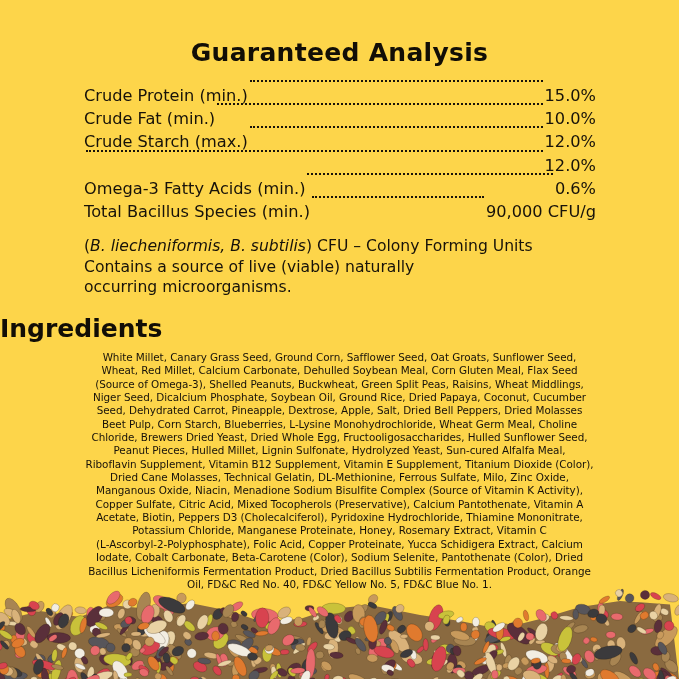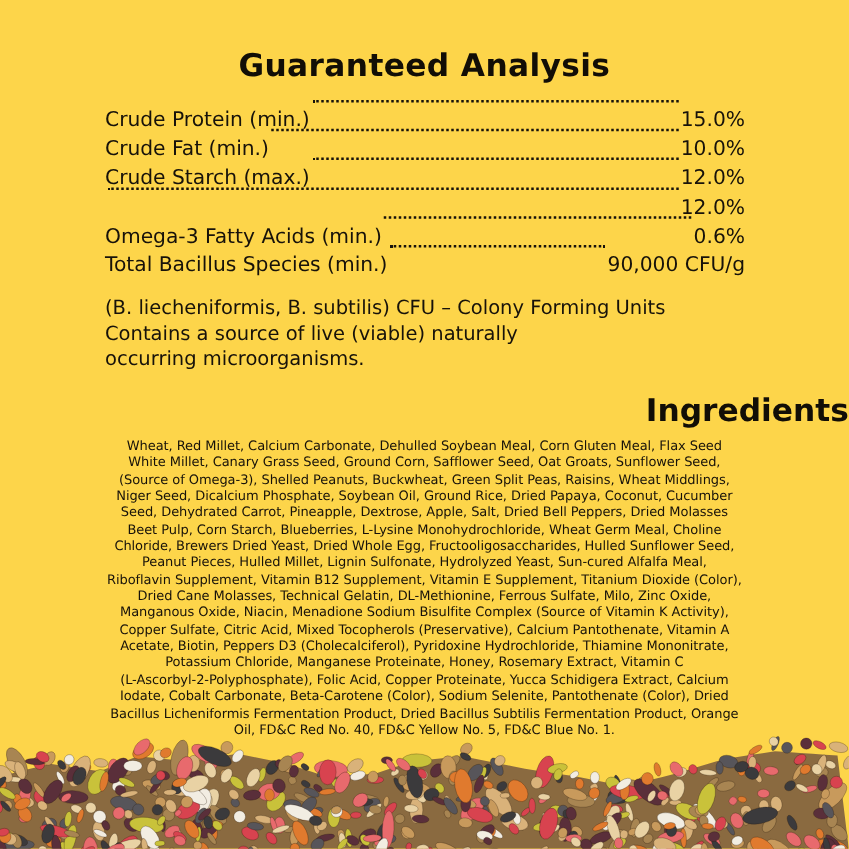--- a/index.html
+++ b/index.html
@@ -25,24 +25,24 @@
   .row .dots {
     flex: 1 1 auto; overflow: hidden; margin: 0 2px;
     border-bottom: 2px dotted #17120a; transform: translateY(-4px);
     height: 0;
   }
   .row .value { flex: 0 0 auto; }
   .note {
     position: absolute; left: 84px; top: 236px; width: 520px;
     font-size: 15.6px; line-height: 20.5px;
   }
-  .note .it { }
+  .note .it { font-style: italic; }
   .h2 {
     position: absolute; left: 0; right: 0; top: 314px;
-    text-align: right; font-size: 25px; font-weight: bold; color: #120e06;
+    text-align: left; font-size: 25px; font-weight: bold; color: #120e06;
   }
   .ingredients {
     position: absolute; left: 58px; width: 563px; top: 351px;
     text-align: center; font-size: 10.4px; line-height: 13.35px;
     letter-spacing: -0.05px;
   }
   .ingredients .line { display: block; white-space: nowrap; }
   .seeds { position: absolute; left: 0; top: 585px; width: 679px; height: 94px; }
 </style>
 </head>
@@ -86,22 +86,22 @@
 
   <div class="note">
     <div><span>(</span><span class="it">B. liecheniformis, B. subtilis</span><span>) CFU – Colony Forming Units</span></div>
     <div>Contains a source of live (viable) naturally</div>
     <div>occurring microorganisms.</div>
   </div>
 
   <div class="h2">Ingredients</div>
 
   <div class="ingredients">
+    <span class="line">White Millet, Canary Grass Seed, Ground Corn, Safflower Seed, Oat Groats, Sunflower Seed,</span>
     <span class="line">Wheat, Red Millet, Calcium Carbonate, Dehulled Soybean Meal, Corn Gluten Meal, Flax Seed</span>
-    <span class="line">White Millet, Canary Grass Seed, Ground Corn, Safflower Seed, Oat Groats, Sunflower Seed,</span>
     <span class="line">(Source of Omega-3), Shelled Peanuts, Buckwheat, Green Split Peas, Raisins, Wheat Middlings,</span>
     <span class="line">Niger Seed, Dicalcium Phosphate, Soybean Oil, Ground Rice, Dried Papaya, Coconut, Cucumber</span>
     <span class="line">Seed, Dehydrated Carrot, Pineapple, Dextrose, Apple, Salt, Dried Bell Peppers, Dried Molasses</span>
     <span class="line">Beet Pulp, Corn Starch, Blueberries, L-Lysine Monohydrochloride, Wheat Germ Meal, Choline</span>
     <span class="line">Chloride, Brewers Dried Yeast, Dried Whole Egg, Fructooligosaccharides, Hulled Sunflower Seed,</span>
     <span class="line">Peanut Pieces, Hulled Millet, Lignin Sulfonate, Hydrolyzed Yeast, Sun-cured Alfalfa Meal,</span>
     <span class="line">Riboflavin Supplement, Vitamin B12 Supplement, Vitamin E Supplement, Titanium Dioxide (Color),</span>
     <span class="line">Dried Cane Molasses, Technical Gelatin, DL-Methionine, Ferrous Sulfate, Milo, Zinc Oxide,</span>
     <span class="line">Manganous Oxide, Niacin, Menadione Sodium Bisulfite Complex (Source of Vitamin K Activity),</span>
     <span class="line">Copper Sulfate, Citric Acid, Mixed Tocopherols (Preservative), Calcium Pantothenate, Vitamin A</span>

